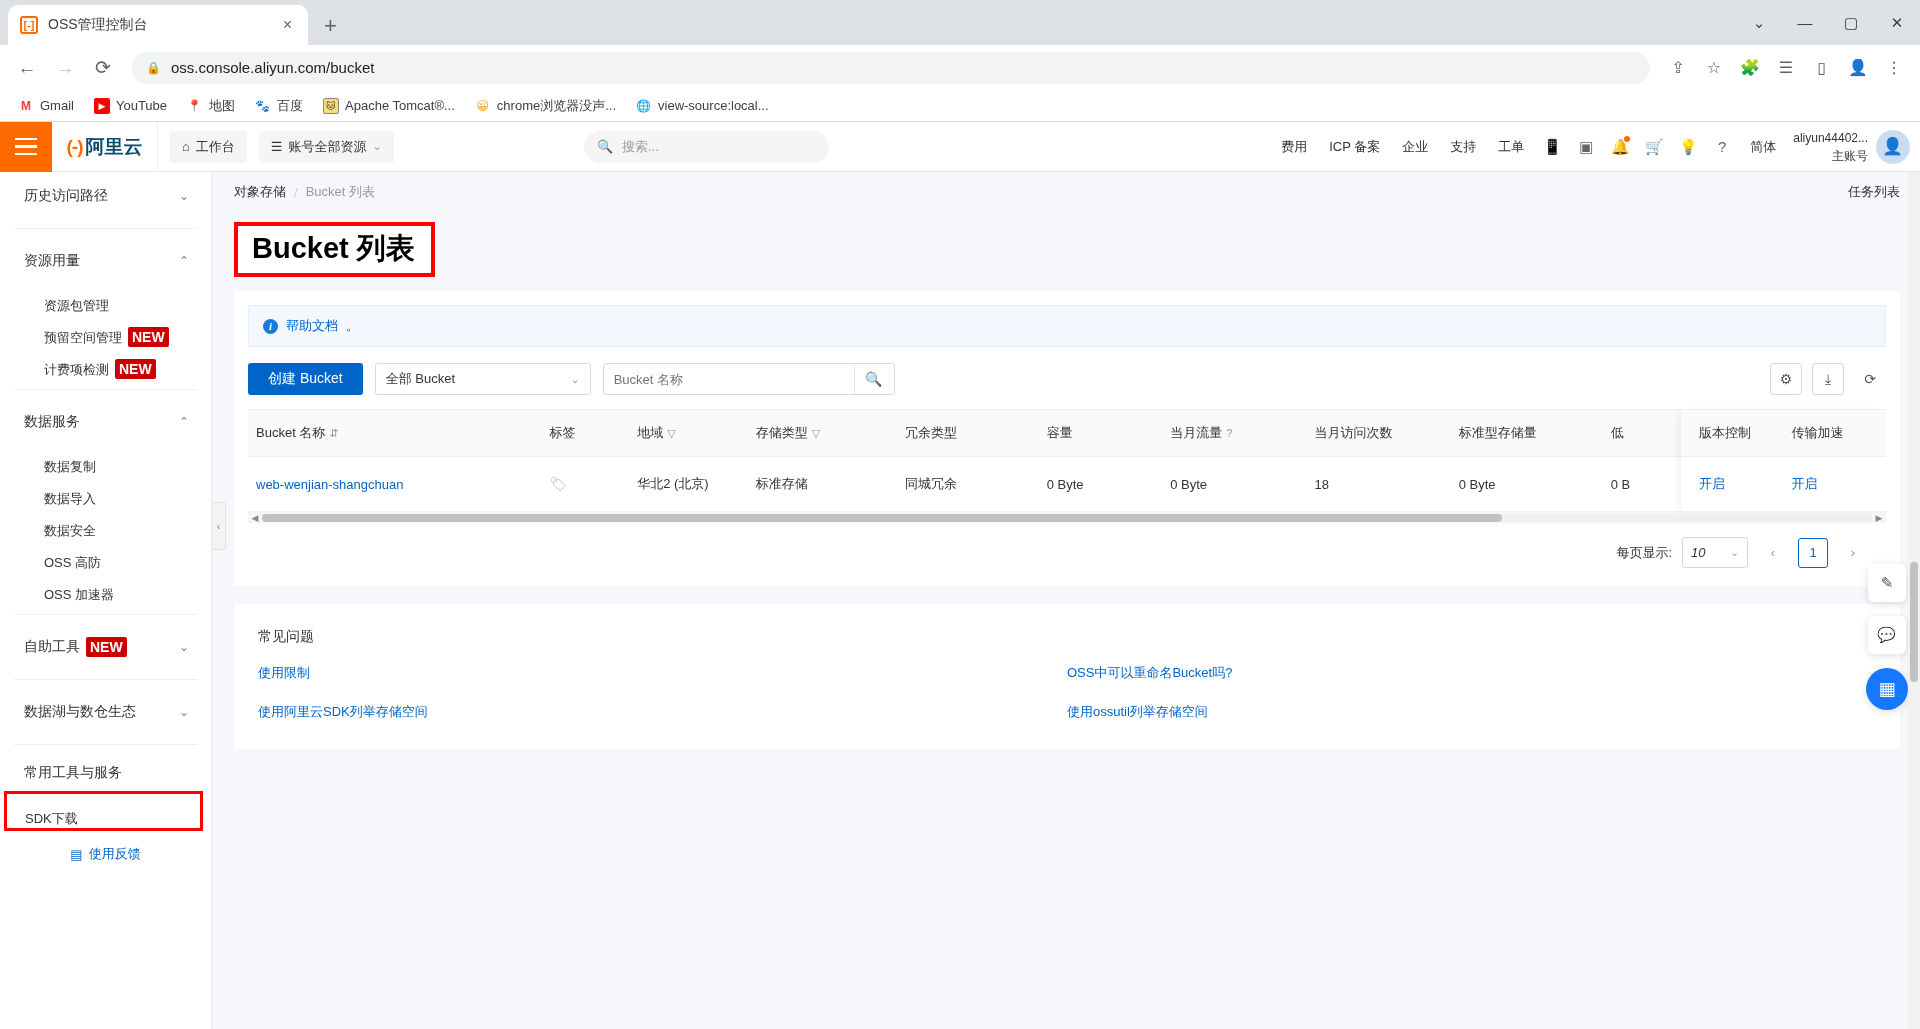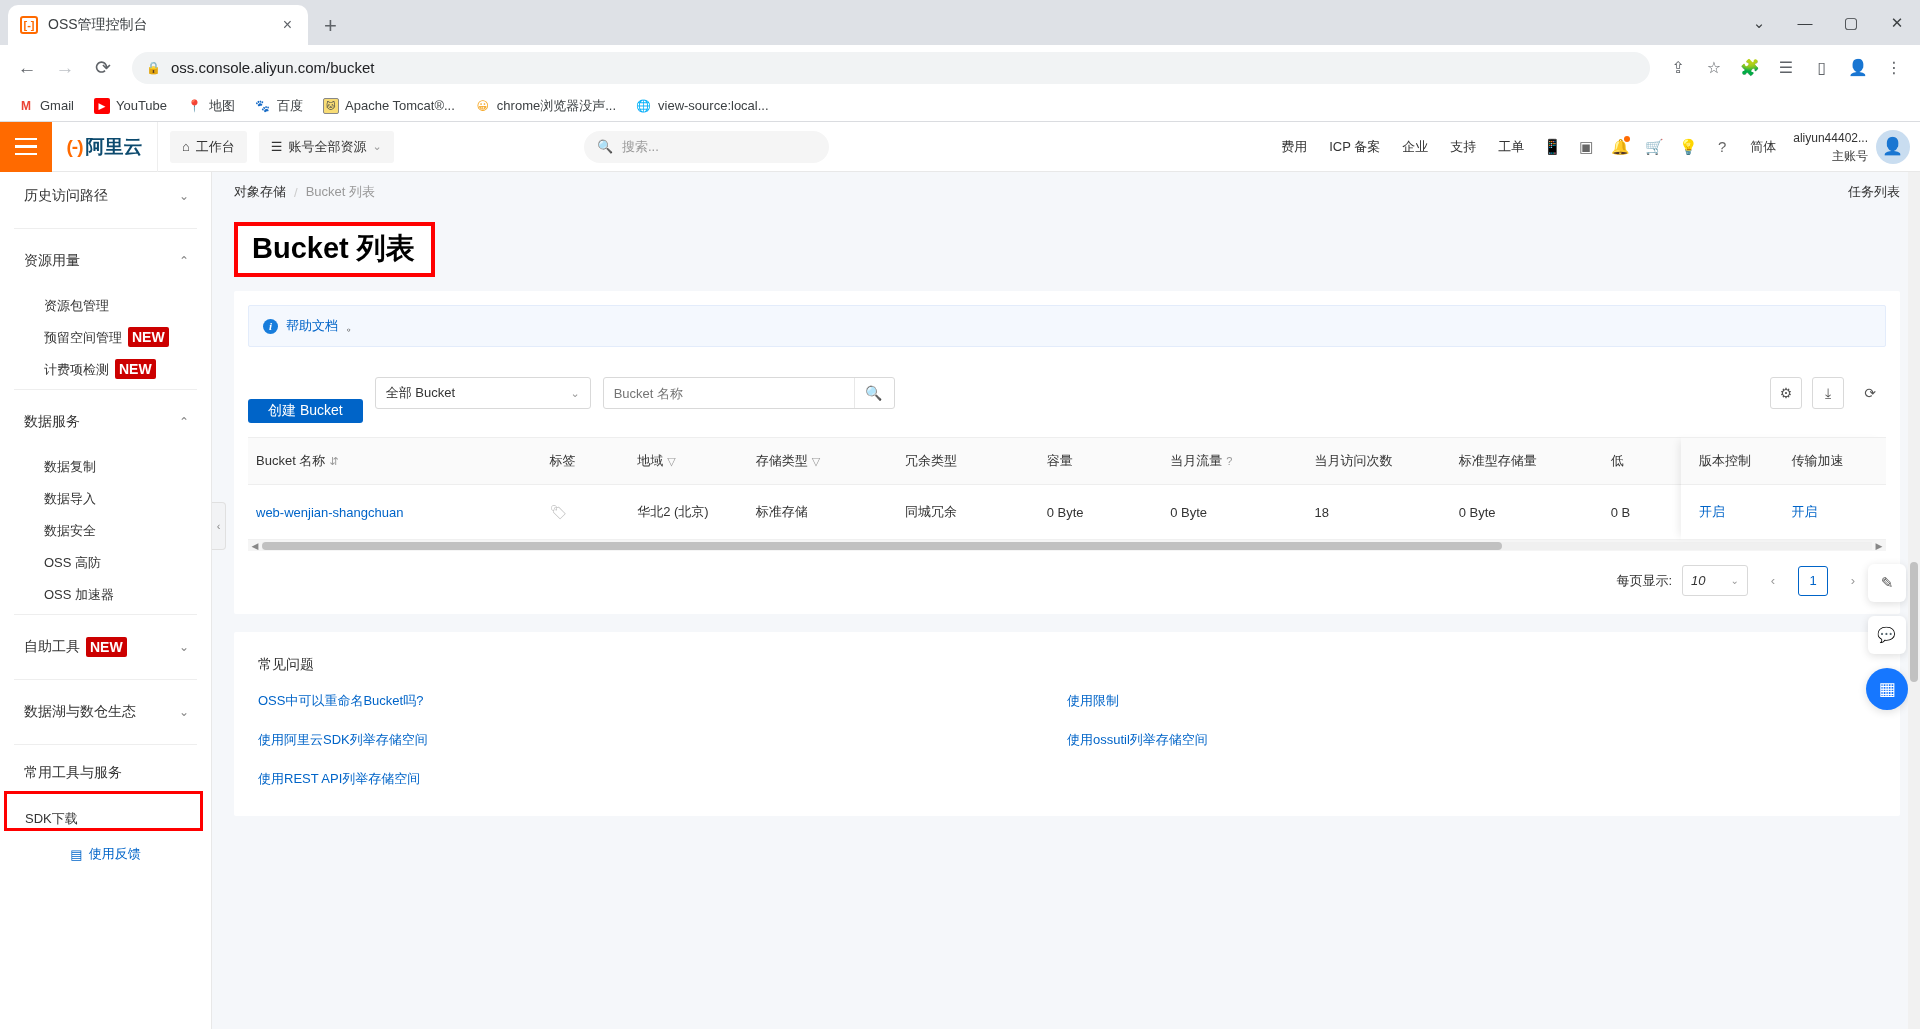--- a/index.html
+++ b/index.html
@@ -126,22 +126,22 @@
   .card { background: #fff; border-radius: 2px; margin-top: 18px; }
 
   .notice { background: #f4f8fe; border: 1px solid #e3ecfb; border-radius: 2px;
     height: 42px; display: flex; align-items: center; gap: 8px; padding: 0 14px; font-size: 13px; color: #333; }
   .info-dot { width: 15px; height: 15px; border-radius: 50%; background: #177ddc; color: #fff;
     font-size: 11px; display: flex; align-items: center; justify-content: center; flex: none;
     font-style: italic; font-family: "Liberation Serif", serif; font-weight: bold; }
   .link { color: #0064c8; cursor: pointer; }
 
   .toolbar { display: flex; align-items: center; gap: 12px; padding: 16px 14px 14px 14px; }
-  .btn-primary { height: 24px; background: #0064c8; color: #fff; font-size: 14px;
-    border: none; border-radius: 3px; padding: 0 20px; cursor: pointer; margin-top: 36px; }
+  .btn-primary { height: 32px; background: #0064c8; color: #fff; font-size: 14px;
+    border: none; border-radius: 3px; padding: 0 20px; cursor: pointer; }
   .select { width: 216px; height: 32px; border: 1px solid #d9d9d9; border-radius: 3px;
     display: flex; align-items: center; padding: 0 10px; font-size: 13px; color: #333;
     background: #fff; cursor: pointer; }
   .select .chev { margin-left: auto; color: #999; font-size: 11px; }
   .searchbox { width: 292px; height: 32px; border: 1px solid #d9d9d9; border-radius: 3px;
     display: flex; align-items: center; background: #fff; }
   .searchbox input { flex: 1; border: none; outline: none; height: 30px; padding: 0 10px;
     font-size: 13px; color: #333; background: transparent; font-family: inherit; }
   .search-go { width: 40px; height: 30px; display: flex; align-items: center; justify-content: center;
     border-left: 1px solid #e8e8e8; color: #555; cursor: pointer; font-size: 14px; }
@@ -503,25 +503,24 @@
         </span>
         <span class="pg-btn">‹</span>
         <span class="pg-num">1</span>
         <span class="pg-btn">›</span>
       </div>
     </div>
 
     <div class="card faq">
       <h3>常见问题</h3>
       <div class="faq-grid">
+        <a>使用限制</a>
         <a>OSS中可以重命名Bucket吗?</a>
-        <a>使用限制</a>
         <a>使用阿里云SDK列举存储空间</a>
         <a>使用ossutil列举存储空间</a>
-        <a>使用REST API列举存储空间</a>
       </div>
     </div>
 
     <div class="fab-col">
       <div class="fab">✎</div>
       <div class="fab">💬</div>
       <div class="fab blue">▦</div>
     </div>
   </div>
 

